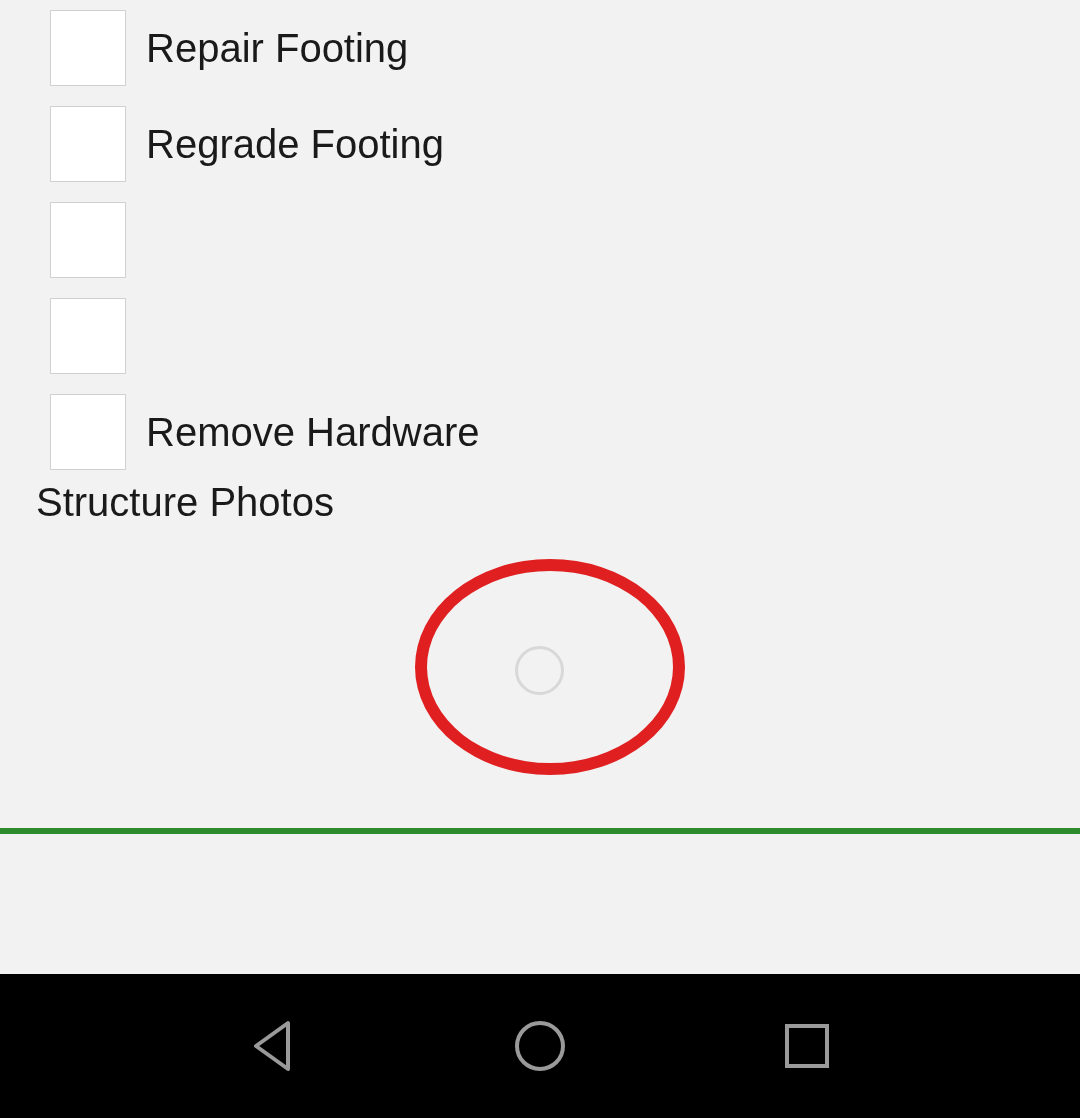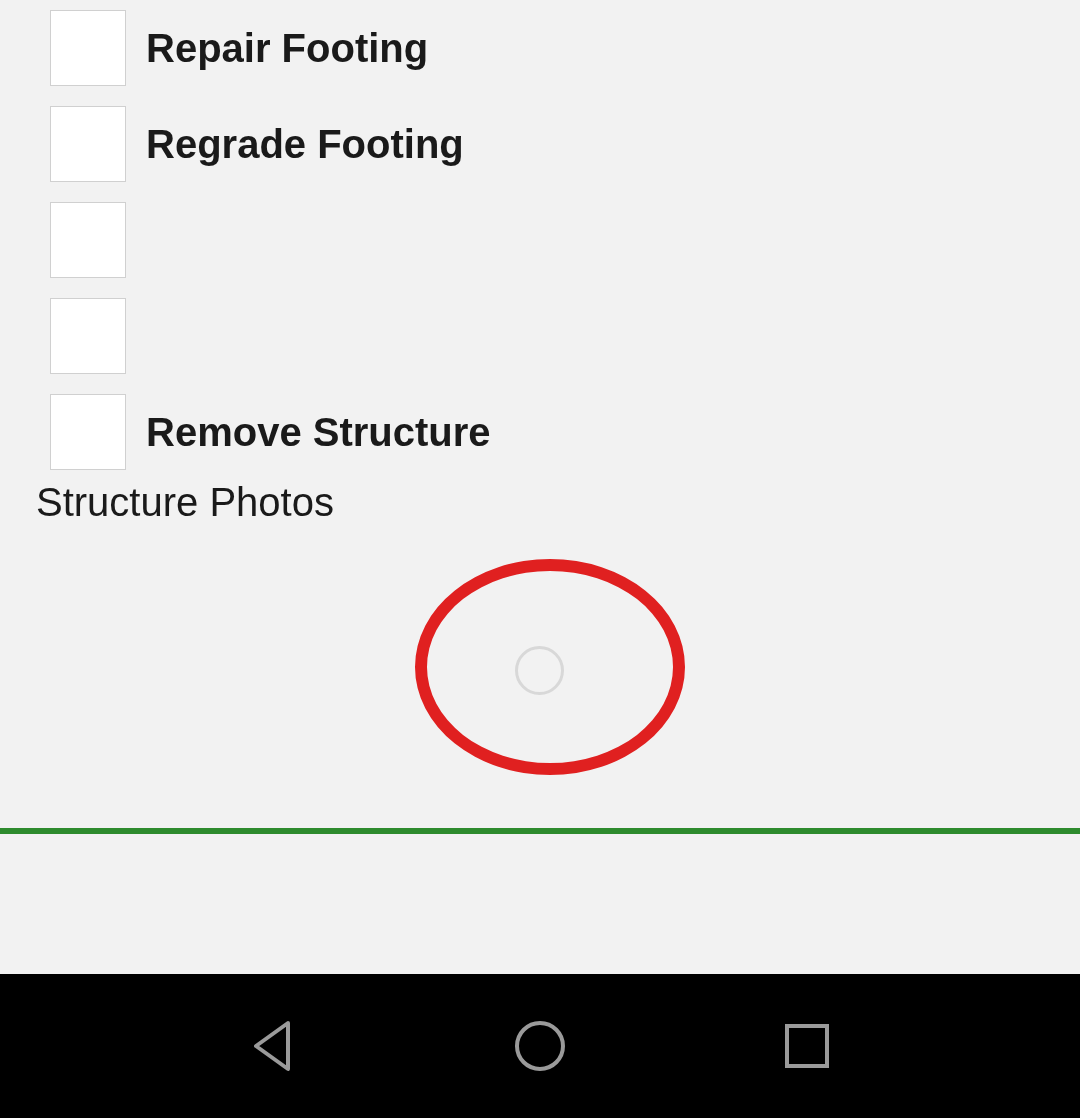--- a/index.html
+++ b/index.html
@@ -28,21 +28,21 @@
       width: 76px;
       height: 76px;
       background: #ffffff;
       border: 1px solid #d0d0d0;
       flex-shrink: 0;
     }
     .checkbox-label {
       font-size: 40px;
       color: #1a1a1a;
       margin-left: 20px;
-      font-weight: 700;
+      font-weight: 400;
     }
     .section-title {
       font-size: 40px;
       color: #1a1a1a;
       margin-left: -14px;
       font-weight: 400;
     }
     .photo-placeholder {
       width: 49px;
       height: 49px;
@@ -108,21 +108,21 @@
     <span class="checkbox-label">Regrade Footing</span>
   </div>
   <div class="checkbox-row">
     <div class="checkbox"></div>
   </div>
   <div class="checkbox-row">
     <div class="checkbox"></div>
   </div>
   <div class="checkbox-row">
     <div class="checkbox"></div>
-    <span class="checkbox-label">Remove Structure</span>
+    <span class="checkbox-label">Remove Hardware</span>
   </div>
 
   <div class="section-title">Structure Photos</div>
 </div>
 
 <div class="photo-placeholder"></div>
 
 <div class="annotation-ellipse"></div>
 
 <div class="green-divider"></div>

